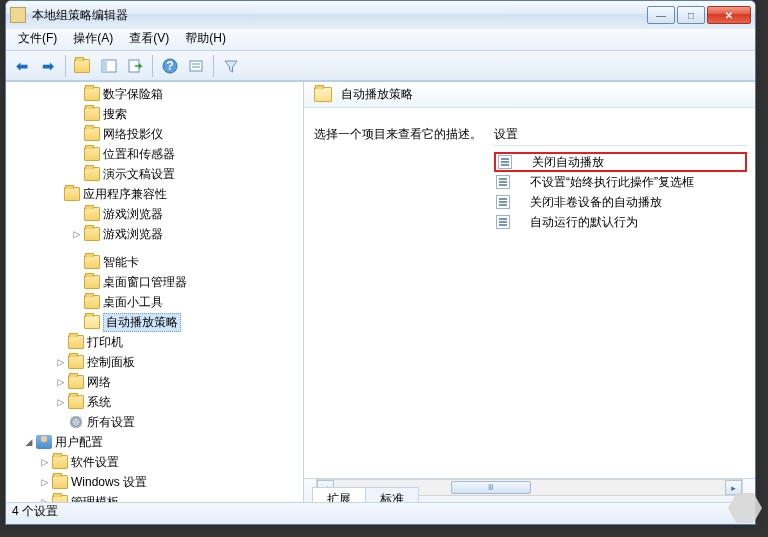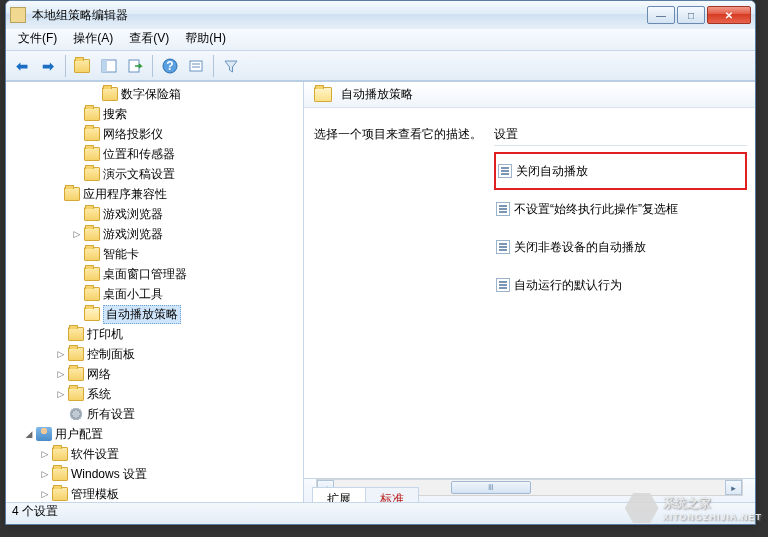--- a/index.html
+++ b/index.html
@@ -47,33 +47,33 @@
 
 .rightpane { flex: 1; display: flex; flex-direction: column; background: #fff; }
 .rhdr { height: 26px; background: linear-gradient(#fff,#f0f5fb); border-bottom: 1px solid #d8e3ef; display: flex; align-items: center; padding: 0 10px; gap: 6px; }
 .rhdr .folder { width:18px; height:15px; }
 .rbody { flex: 1; display: flex; padding: 18px 8px 4px 10px; overflow: hidden; position: relative; justify-content: flex-end; }
 .desccol { width: 180px; }
 .desctxt { color: #000; }
 .setcol { flex: 1; }
 .sethdr { color: #000; margin-bottom: 6px; border-bottom: 1px solid #d8e3ef; padding-bottom: 2px; }
 .setlist { }
-.setitem { display: flex; align-items: center; height: 38px; gap: 4px; padding: 0 2px; }
+.setitem { display: flex; align-items: center; height: 20px; gap: 20px; padding: 0 2px; }
 .setitem.hl { border: 2px solid #e02020; }
 .picon { width: 14px; height: 14px; background: #fff; border: 1px solid #9ab4ce; position: relative; }
 .picon::after { content:""; position:absolute; left:2px; top:2px; right:2px; height:2px; background:#7a96b4; box-shadow:0 3px 0 #7a96b4, 0 6px 0 #7a96b4; }
 
 .hscroll { position: absolute; bottom: 28px; left: 310px; right: 12px; height: 17px; background: #f1f1f1; border: 1px solid #d4d4d4; display: flex; align-items: center; }
 .hscroll .sbtn { width: 17px; height: 15px; background: linear-gradient(#f4f8fd,#dce8f4); border: 1px solid #b0c4da; display:flex;align-items:center;justify-content:center; font-size:9px; color:#506a88; }
 .hscroll .track { flex:1; height:15px; position:relative; }
 .hscroll .thumb { position:absolute; left:30%; width:80px; height:13px; top:1px; background: linear-gradient(#f0f5fb,#d4e3f3); border:1px solid #9fb8d4; border-radius:2px; display:flex;align-items:center;justify-content:center; color:#7a96b4; font-size:8px; letter-spacing:1px; }
 
 .tabs { height: 24px; display: flex; align-items: flex-end; padding-left: 8px; border-top: 1px solid #c5d6e8; background: linear-gradient(#f8fbff,#eef4fa); }
 .tab { padding: 3px 14px; border: 1px solid #c5d6e8; border-bottom: none; background: #fff; margin-right: -1px; border-radius: 0 0 3px 3px; position: relative; top: 9px; }
-.tab.inactive { background: #eef4fa; color: #b91c1c; }
+.tab.inactive { background: #eef4fa; color: #000000; }
 
 .statusbar { height: 22px; background: linear-gradient(#f4f8fd,#e3edf7); border-top: 1px solid #c5d6e8; display: flex; align-items: flex-start; padding: 0 6px; }
 
 
 .wm { position:absolute; right:6px; bottom:14px; color:#e8e8e8; font-size:18px; font-weight:bold; opacity:.9; text-shadow:1px 1px 2px #888; display:flex; align-items:center; gap:4px; pointer-events:none; }
 .wm .hex { width:34px; height:30px; background:#d8d8d8; clip-path: polygon(25% 0,75% 0,100% 50%,75% 100%,25% 100%,0 50%); display:flex;align-items:center;justify-content:center; }
 .wm small { display:block; font-size:9px; letter-spacing:1px; color:#eee; }
 </style>
 </head>
 <body>
@@ -139,21 +139,21 @@
         <svg width="16" height="16">
           <path d="M2 3 h12 l-4.5 6 v5 l-3 -2 v-3 z" fill="#dce8f4" stroke="#6a94c0"></path>
         </svg>
       </div>
   </div>
 
   <div class="content">
 
     <div class="treepane">
       <div class="tree" id="tree">
-          <div class="node" style="padding-left: 82px;">
+          <div class="node" style="padding-left: 64px;">
             <span class="exp"></span>
             <span class="ficon folder"></span>
             <span class="lbl">数字保险箱</span>
           </div>
           <div class="node" style="padding-left: 64px;">
             <span class="exp"></span>
             <span class="ficon folder"></span>
             <span class="lbl">搜索</span>
           </div>
           <div class="node" style="padding-left: 64px;">
@@ -179,21 +179,21 @@
           <div class="node" style="padding-left: 64px;">
             <span class="exp"></span>
             <span class="ficon folder"></span>
             <span class="lbl">游戏浏览器</span>
           </div>
           <div class="node" style="padding-left: 64px;">
             <span class="exp">▷</span>
             <span class="ficon folder"></span>
             <span class="lbl">游戏浏览器</span>
           </div>
-          <div class="node" style="padding-left: 64px;">
+          <div class="node" style="padding-left: 64px; margin-top: 8px;">
             <span class="exp"></span>
             <span class="ficon folder"></span>
             <span class="lbl">智能卡</span>
           </div>
           <div class="node" style="padding-left: 64px;">
             <span class="exp"></span>
             <span class="ficon folder"></span>
             <span class="lbl">桌面窗口管理器</span>
           </div>
           <div class="node" style="padding-left: 64px;">
@@ -302,17 +302,13 @@
 
   </div>
 
   <div class="statusbar">
     <span>4 个设置</span>
   </div>
 </div>
 
 <div class="wm">
   <div class="hex"></div>
-  <div>
-    <span>系统之家</span>
-    <small>XITONGZHIJIA.NET</small>
-  </div>
 </div>
 
 </body></html>

